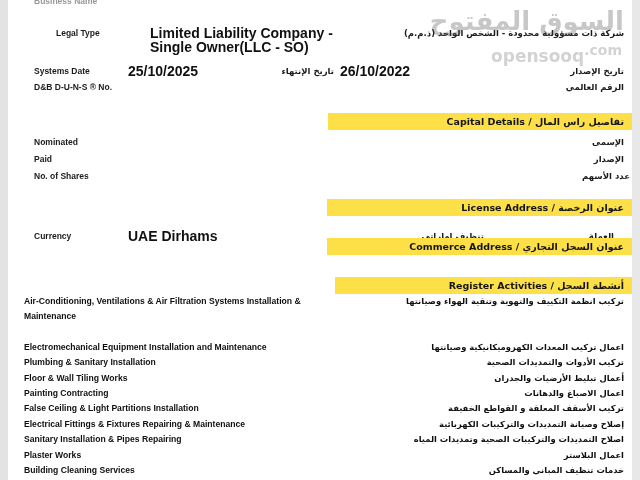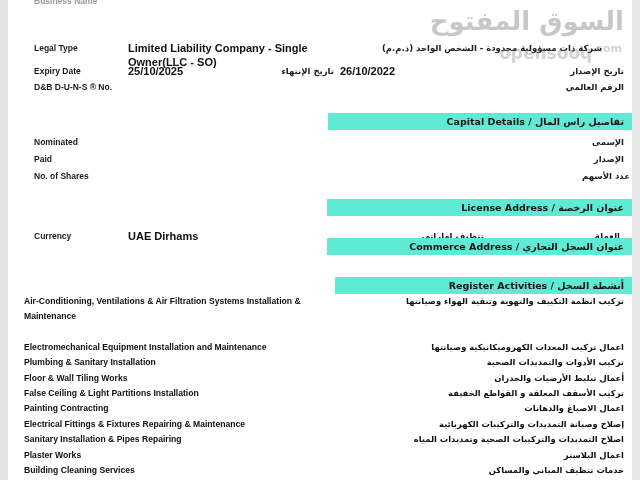--- a/index.html
+++ b/index.html
@@ -71,21 +71,21 @@
     position: absolute;
     top: 34px; right: 2px;
     font-family: "DejaVu Sans", sans-serif;
     font-size: 17px;
     font-weight: 700;
     color: #6e6e6e;
     letter-spacing: 0px;
     white-space: nowrap;
   }
   #watermark .wm-en .dotcom {
-    font-size: 11px;
+    font-size: 14px;
     vertical-align: super;
   }
 
   
   .row {
     position: absolute;
     left: 0;
     right: 0;
     display: flex;
     align-items: flex-start;
@@ -95,21 +95,21 @@
     padding-left: 26px;
     box-sizing: border-box;
     font-size: 8.5px;
     font-weight: 700;
     color: #1b1b1b;
     line-height: 14px;
     white-space: nowrap;
   }
   .val-en {
     width: 210px;
-    font-size: 11px;
+    font-size: 14px;
     font-weight: 700;
     color: #111111;
     line-height: 14px;
   }
   .lbl-ar, .val-ar {
     direction: rtl;
     text-align: right;
     font-family: "DejaVu Sans", sans-serif;
     font-size: 8.5px;
     font-weight: 700;
@@ -127,21 +127,21 @@
     height: 10px;
     overflow: hidden;
   }
   #business-name-row .lbl-en { color: #999; }
 
   
   .section-bar {
     position: absolute;
     right: 0;
     height: 17px;
-    background: #5eead4;
+    background: #fde047;
     display: flex;
     align-items: center;
     justify-content: flex-end;
     padding-right: 8px;
     box-sizing: border-box;
   }
   .section-bar .bar-text {
     direction: rtl;
     font-family: "DejaVu Sans", sans-serif;
     font-size: 9.5px;
@@ -202,28 +202,28 @@
 
     <div id="watermark">
       <div class="wm-ar">السوق المفتوح</div>
       <div class="wm-en"><span>opensooq</span><span class="dotcom">.com</span></div>
     </div>
 
     <div id="business-name-row">
       <div class="lbl-en">Business Name</div>
     </div>
 
-    <div class="row" style="top:41px;">
+    <div class="row" style="top:26px;padding-left:22px;">
       <div class="lbl-en">Legal Type</div>
       <div class="val-en">Limited Liability Company - Single Owner(LLC - SO)</div>
       <div class="val-ar" style="width:272px; white-space:normal; padding-right:8px; box-sizing:border-box;">شركة ذات مسؤولية محدودة - الشخص الواحد (ذ.م.م)</div>
     </div>
 
     <div class="row" style="top:64px;">
-      <div class="lbl-en">Expiry Date</div>
+      <div class="lbl-en">Systems Date</div>
       <div class="val-en" style="width:120px;">25/10/2025</div>
       <div class="lbl-ar" style="width:92px; padding-right:6px; box-sizing:border-box;">تاريخ الإنتهاء</div>
       <div class="val-en" style="width:105px;">26/10/2022</div>
       <div class="lbl-ar" style="flex:1; padding-right:8px; box-sizing:border-box;">تاريخ الإصدار</div>
     </div>
 
     <div class="row" style="top:80px;">
       <div class="lbl-en">D&amp;B D-U-N-S ® No.</div>
       <div class="val-en" style="width:330px;"></div>
       <div class="lbl-ar" style="flex:1; padding-right:8px; box-sizing:border-box;">الرقم العالمي</div>
@@ -248,21 +248,21 @@
     <div class="row cap-row" style="top:169px;">
       <div class="lbl-en">No. of Shares</div>
       <div class="val-en" style="width:330px;"></div>
       <div class="lbl-ar" style="flex:1; padding-right:2px; box-sizing:border-box;">عدد الأسهم</div>
     </div>
 
     <div class="row cap-row" style="top:186px;margin-top:43px;">
       <div class="lbl-en">Currency</div>
       <div class="val-en" style="width:170px;">UAE Dirhams</div>
       <div class="val-ar" style="width:200px; text-align:right; padding-right:14px; box-sizing:border-box;">تنظيف اماراتي</div>
-      <div class="lbl-ar" style="flex:1; padding-right:12px; box-sizing:border-box;">العملة</div>
+      <div class="lbl-ar" style="flex:1; padding-right:18px; box-sizing:border-box;">العملة</div>
     </div>
 
     <div class="section-bar" style="top:199px; left:319px;">
       <span class="bar-text">عنوان الرخصة / License Address</span>
     </div>
 
     <div class="section-bar" style="top:238px; left:319px;">
       <span class="bar-text">عنوان السجل التجاري / Commerce Address</span>
     </div>
 
@@ -286,30 +286,30 @@
         <div class="act-en">Plumbing &amp; Sanitary Installation</div>
         <div class="act-ar">تركيب الأدوات والتمديدات الصحية</div>
       </div>
 
       <div class="act-row">
         <div class="act-en">Floor &amp; Wall Tiling Works</div>
         <div class="act-ar">أعمال تبليط الأرضيات والجدران</div>
       </div>
 
       <div class="act-row">
+        <div class="act-en">Painting Contracting</div>
+        <div class="act-ar">اعمال الاصباغ والدهانات</div>
+      </div>
+
+      <div class="act-row">
         <div class="act-en">False Ceiling &amp; Light Partitions Installation</div>
         <div class="act-ar">تركيب الأسقف المعلقة و القواطع الخفيفة</div>
       </div>
 
       <div class="act-row">
-        <div class="act-en">Painting Contracting</div>
-        <div class="act-ar">اعمال الاصباغ والدهانات</div>
-      </div>
-
-      <div class="act-row">
         <div class="act-en">Electrical Fittings &amp; Fixtures Repairing &amp; Maintenance</div>
         <div class="act-ar">إصلاح وصيانة التمديدات والتركيبات الكهربائية</div>
       </div>
 
       <div class="act-row">
         <div class="act-en">Sanitary Installation &amp; Pipes Repairing</div>
         <div class="act-ar">اصلاح التمديدات والتركيبات الصحية وتمديدات المياه</div>
       </div>
 
       <div class="act-row">

